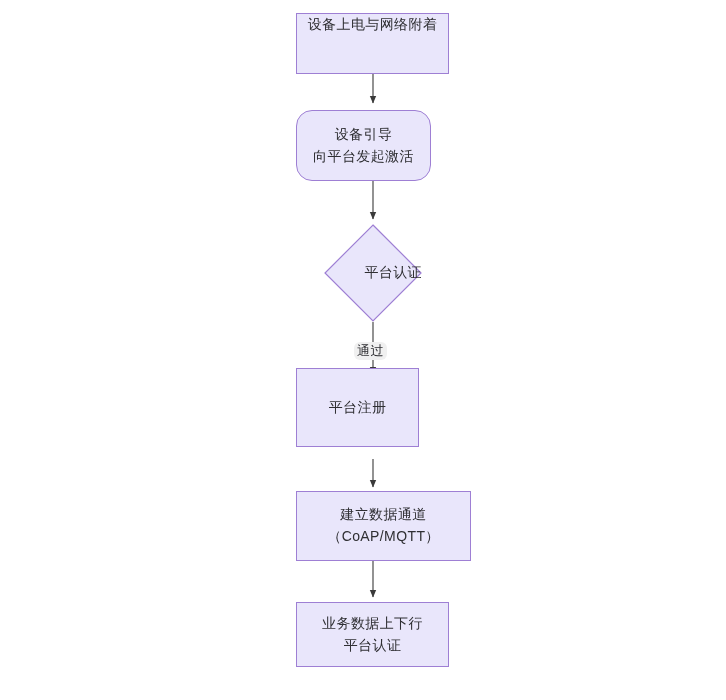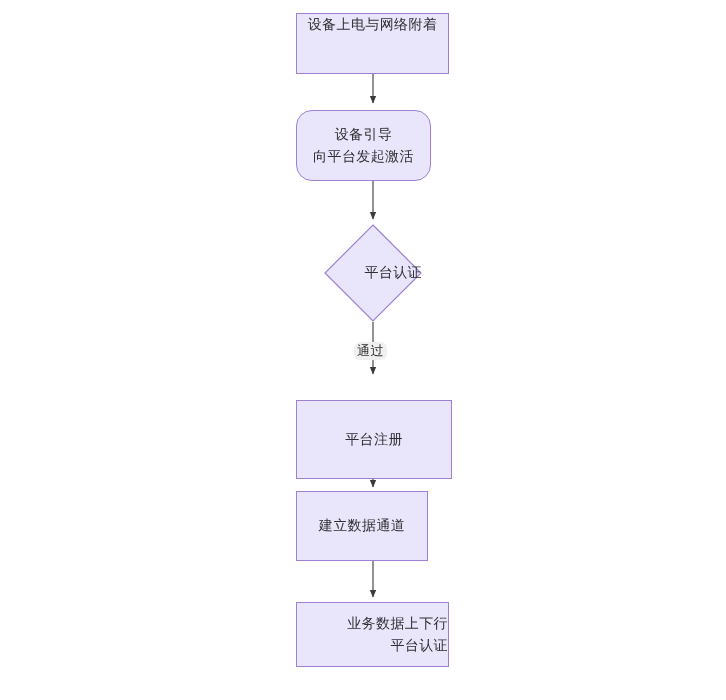--- a/index.html
+++ b/index.html
@@ -107,26 +107,27 @@
 
   <div class="diamond-wrap" style="left:324px; top:224px; width:98px; height:98px;">
     <svg class="diamond-shape" viewBox="0 0 98 98" preserveAspectRatio="none">
       <polygon points="49,1 97,49 49,97 1,49" fill="#e9e6fb" stroke="#9e7fd4" stroke-width="1.2"></polygon>
     </svg>
     <span class="diamond-label">平台认证</span>
   </div>
 
   <div class="edge-label" style="left:354px; top:342px;">通过</div>
 
-  <div class="node" style="left:296px; top:400px; width:156px; height:79px;">
+  <div class="node" style="left:296px; top:368px; width:123px; height:79px;">
     <span>平台注册</span>
   </div>
 
-  <div class="node" style="left:296px; top:491px; width:132px; height:70px;">
+  <div class="node" style="left:296px; top:491px; width:175px; height:70px;">
     <span>建立数据通道</span>
+    <span class="line2">（CoAP/MQTT）</span>
   </div>
 
-  <div class="node" style="left:296px; top:602px; width:153px; height:65px;align-items:flex-end;">
+  <div class="node" style="left:296px; top:602px; width:153px; height:65px;">
     <span>业务数据上下行</span>
     <span class="line2">平台认证</span>
   </div>
 
 </div>
 
 </body></html>

